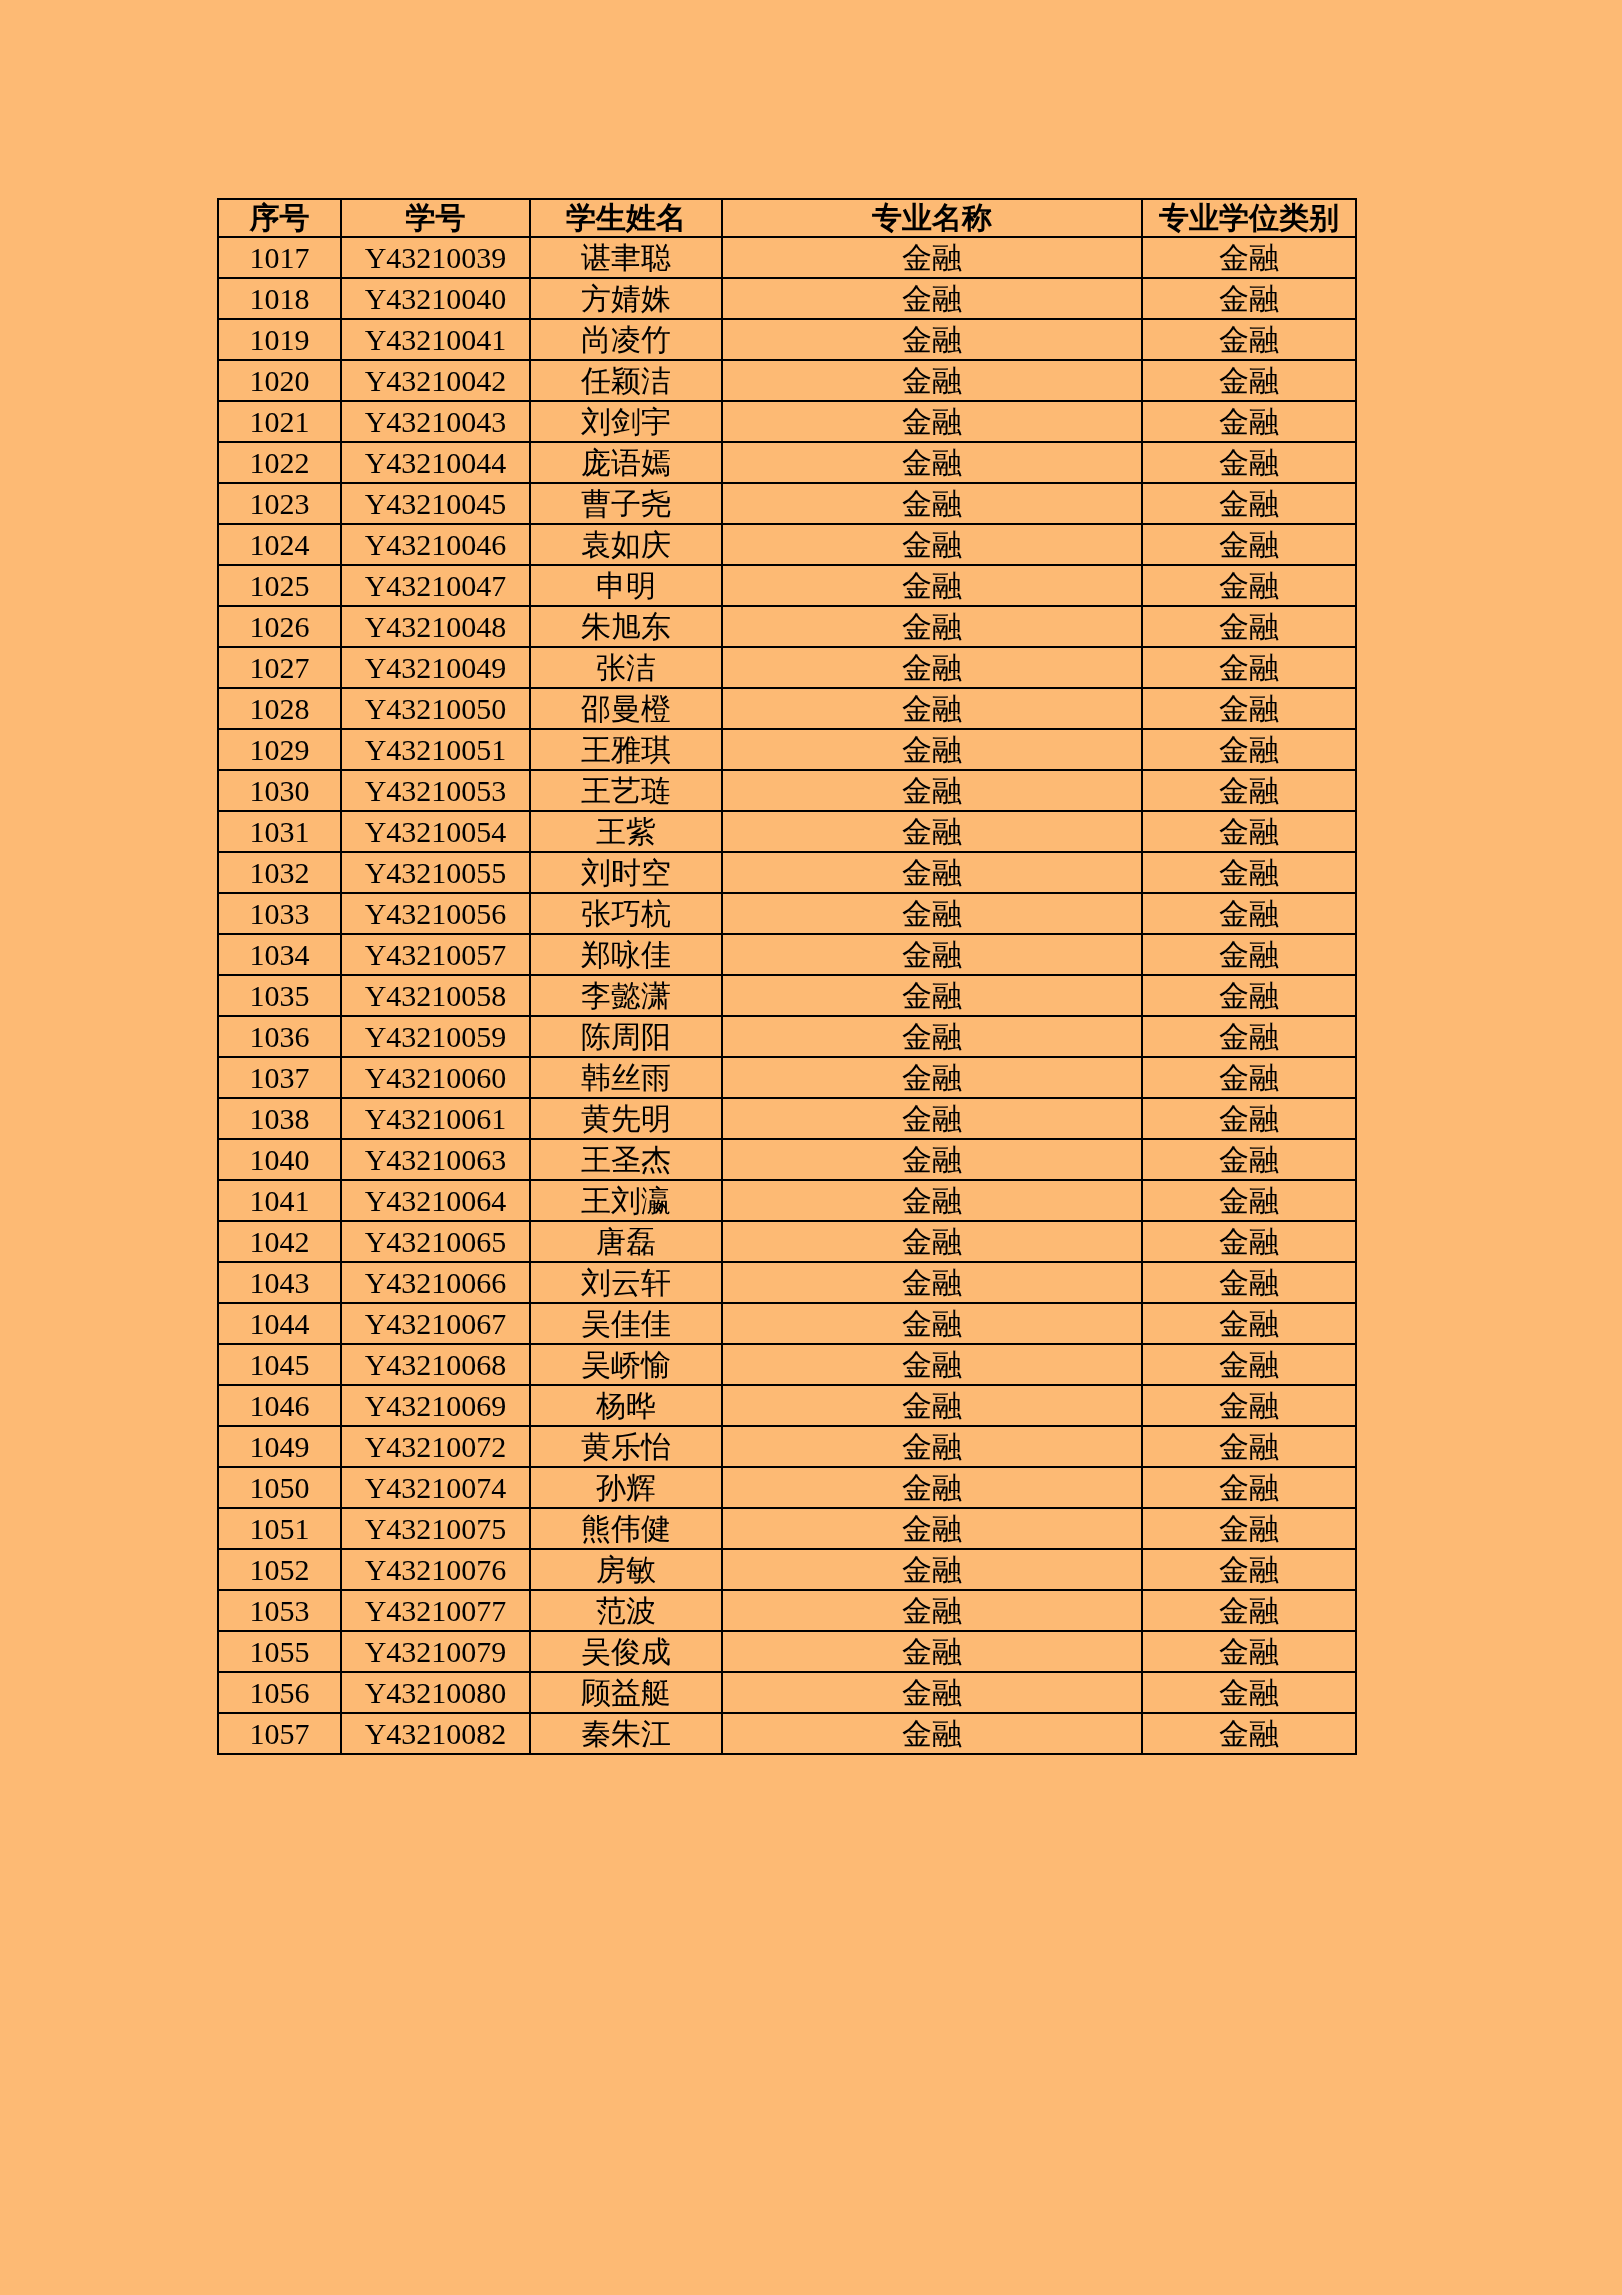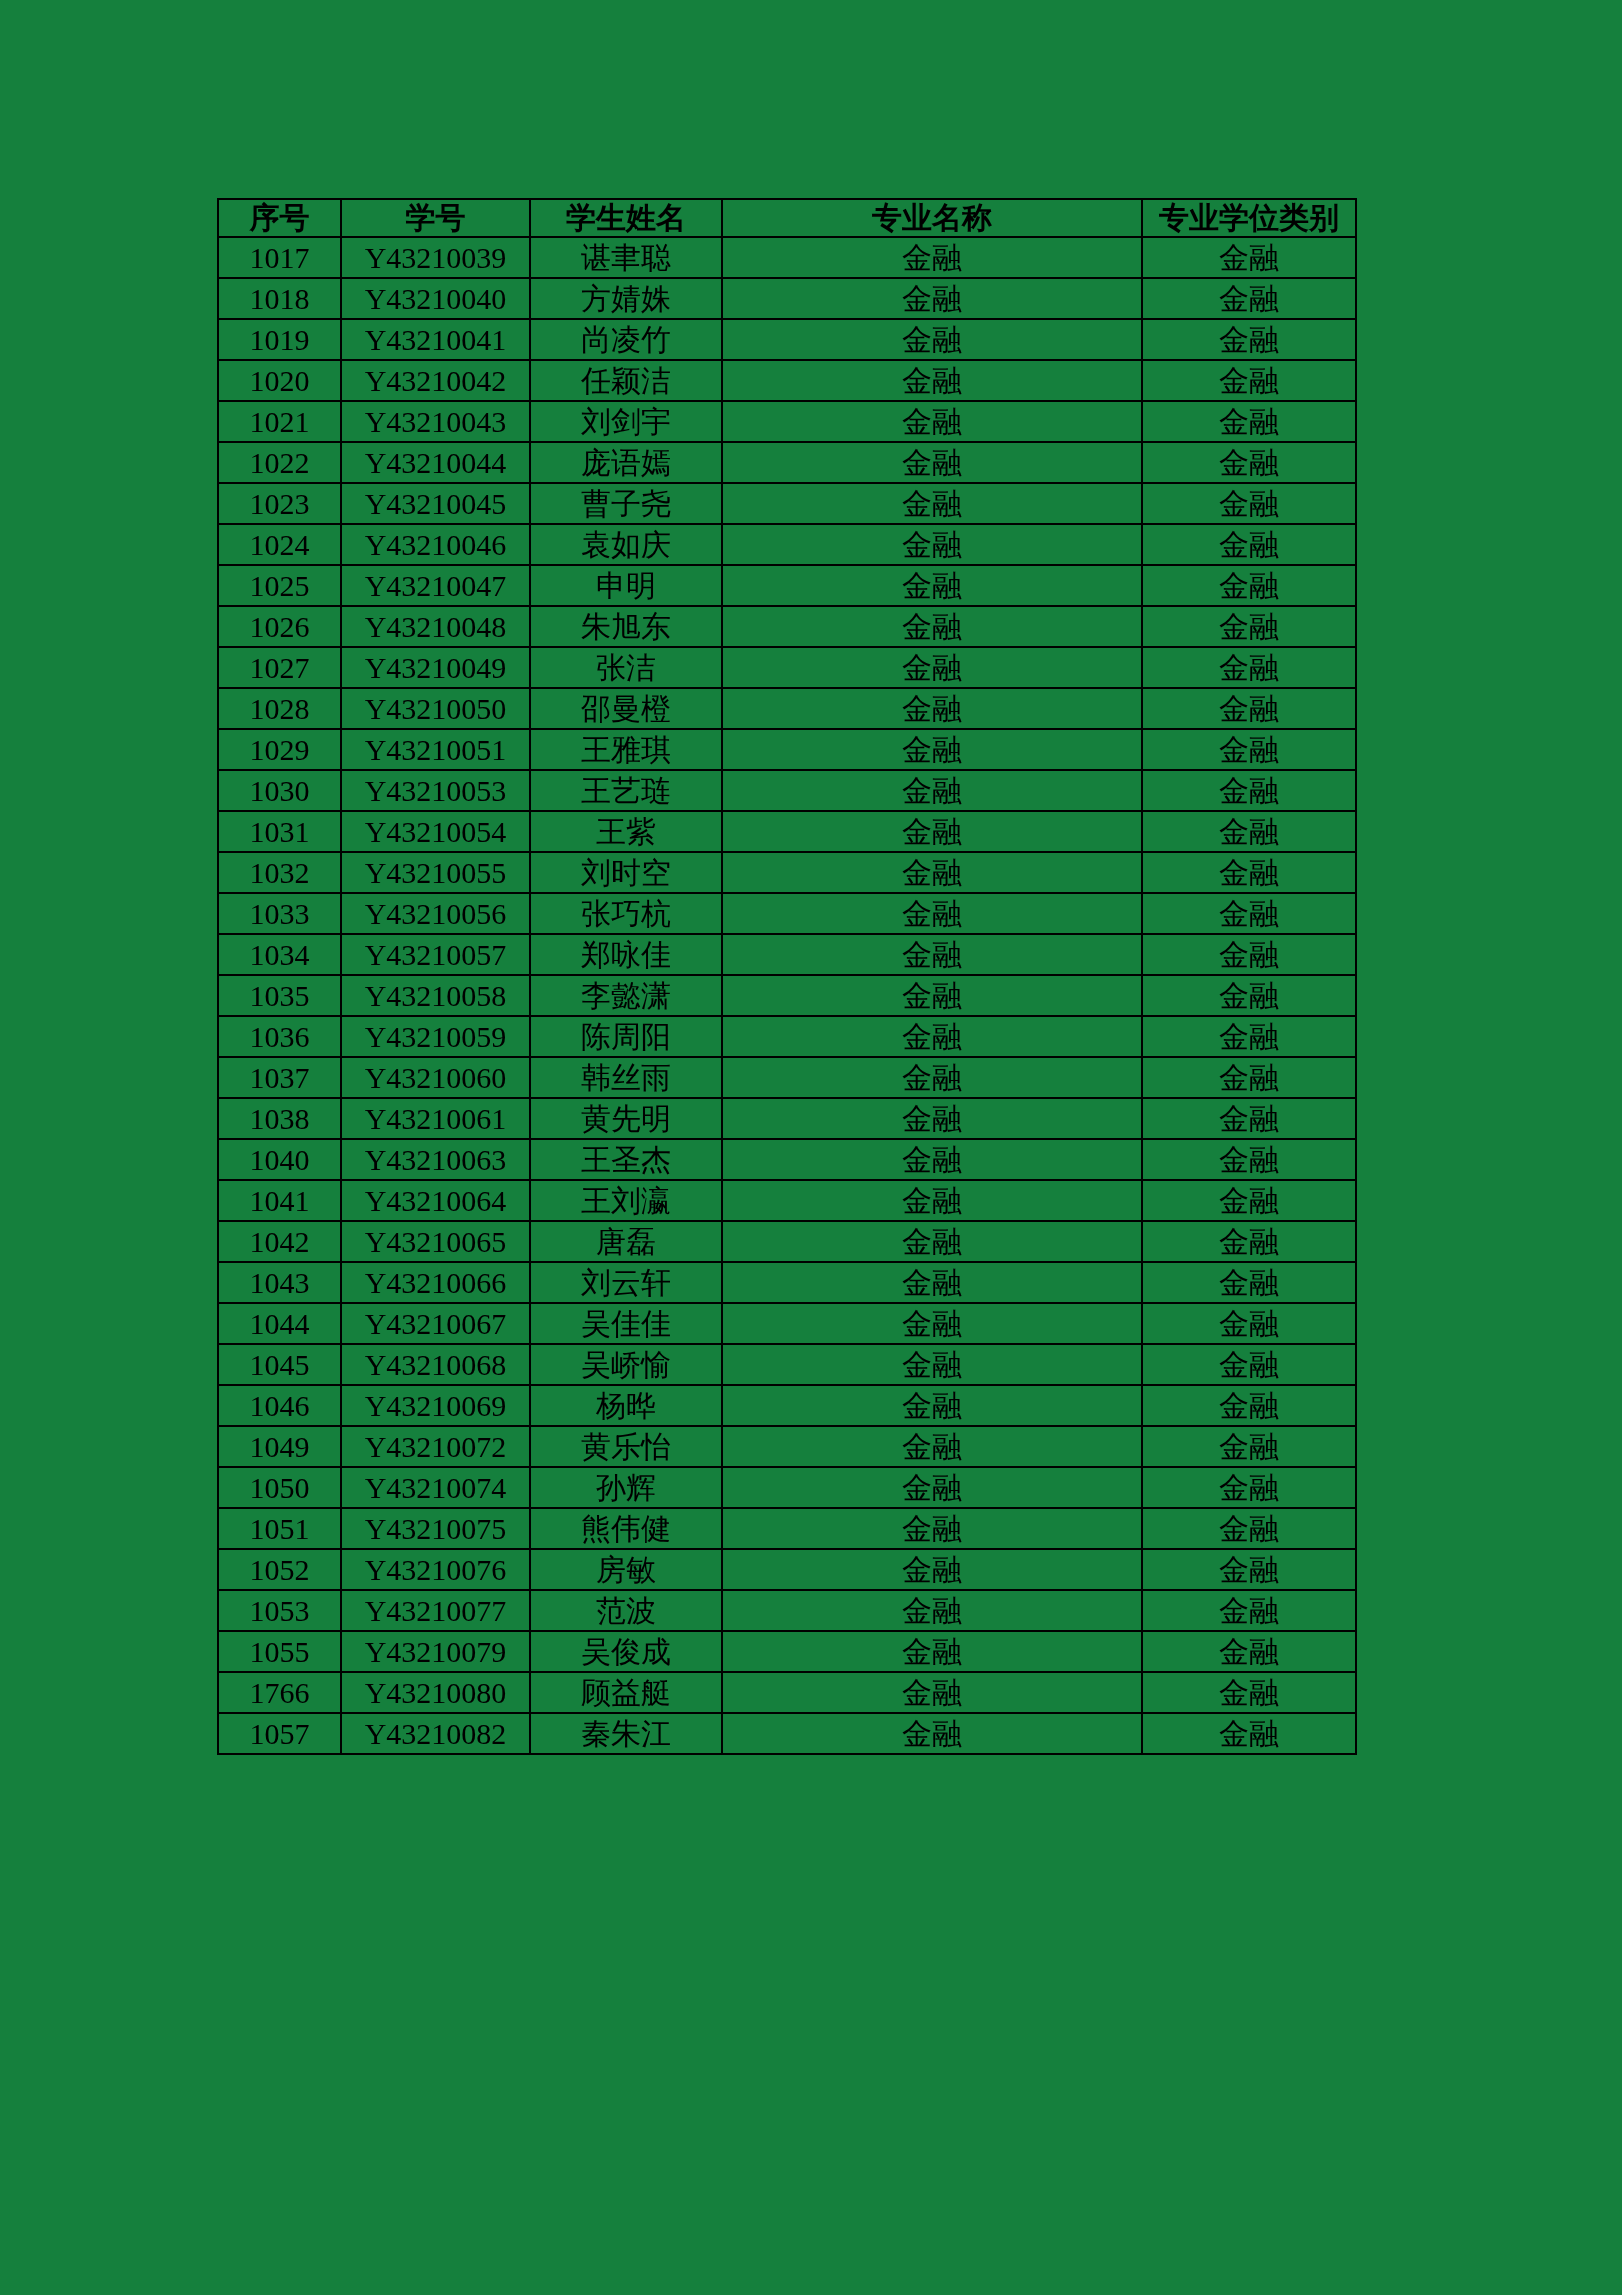--- a/index.html
+++ b/index.html
@@ -12,21 +12,21 @@
     background: #ffffff;
     position: relative;
     font-family: "Liberation Serif", serif;
     color: #000000;
   }
   .page {
     position: absolute;
     left: 0; top: 0;
     width: 1623px;
     height: 2295px;
-    background: #15803d;
+    background: #fdba74;
   }
   table.roster {
     position: absolute;
     left: 217px;
     top: 198px;
     width: 1139px;
     border-collapse: collapse;
     table-layout: fixed;
     border: 2.6px solid #000;
   }
@@ -322,21 +322,21 @@
           <td>金融</td>
         </tr>
         <tr>
           <td>1055</td>
           <td>Y43210079</td>
           <td>吴俊成</td>
           <td>金融</td>
           <td>金融</td>
         </tr>
         <tr>
-          <td>1766</td>
+          <td>1056</td>
           <td>Y43210080</td>
           <td>顾益艇</td>
           <td>金融</td>
           <td>金融</td>
         </tr>
         <tr>
           <td>1057</td>
           <td>Y43210082</td>
           <td>秦朱江</td>
           <td>金融</td>

